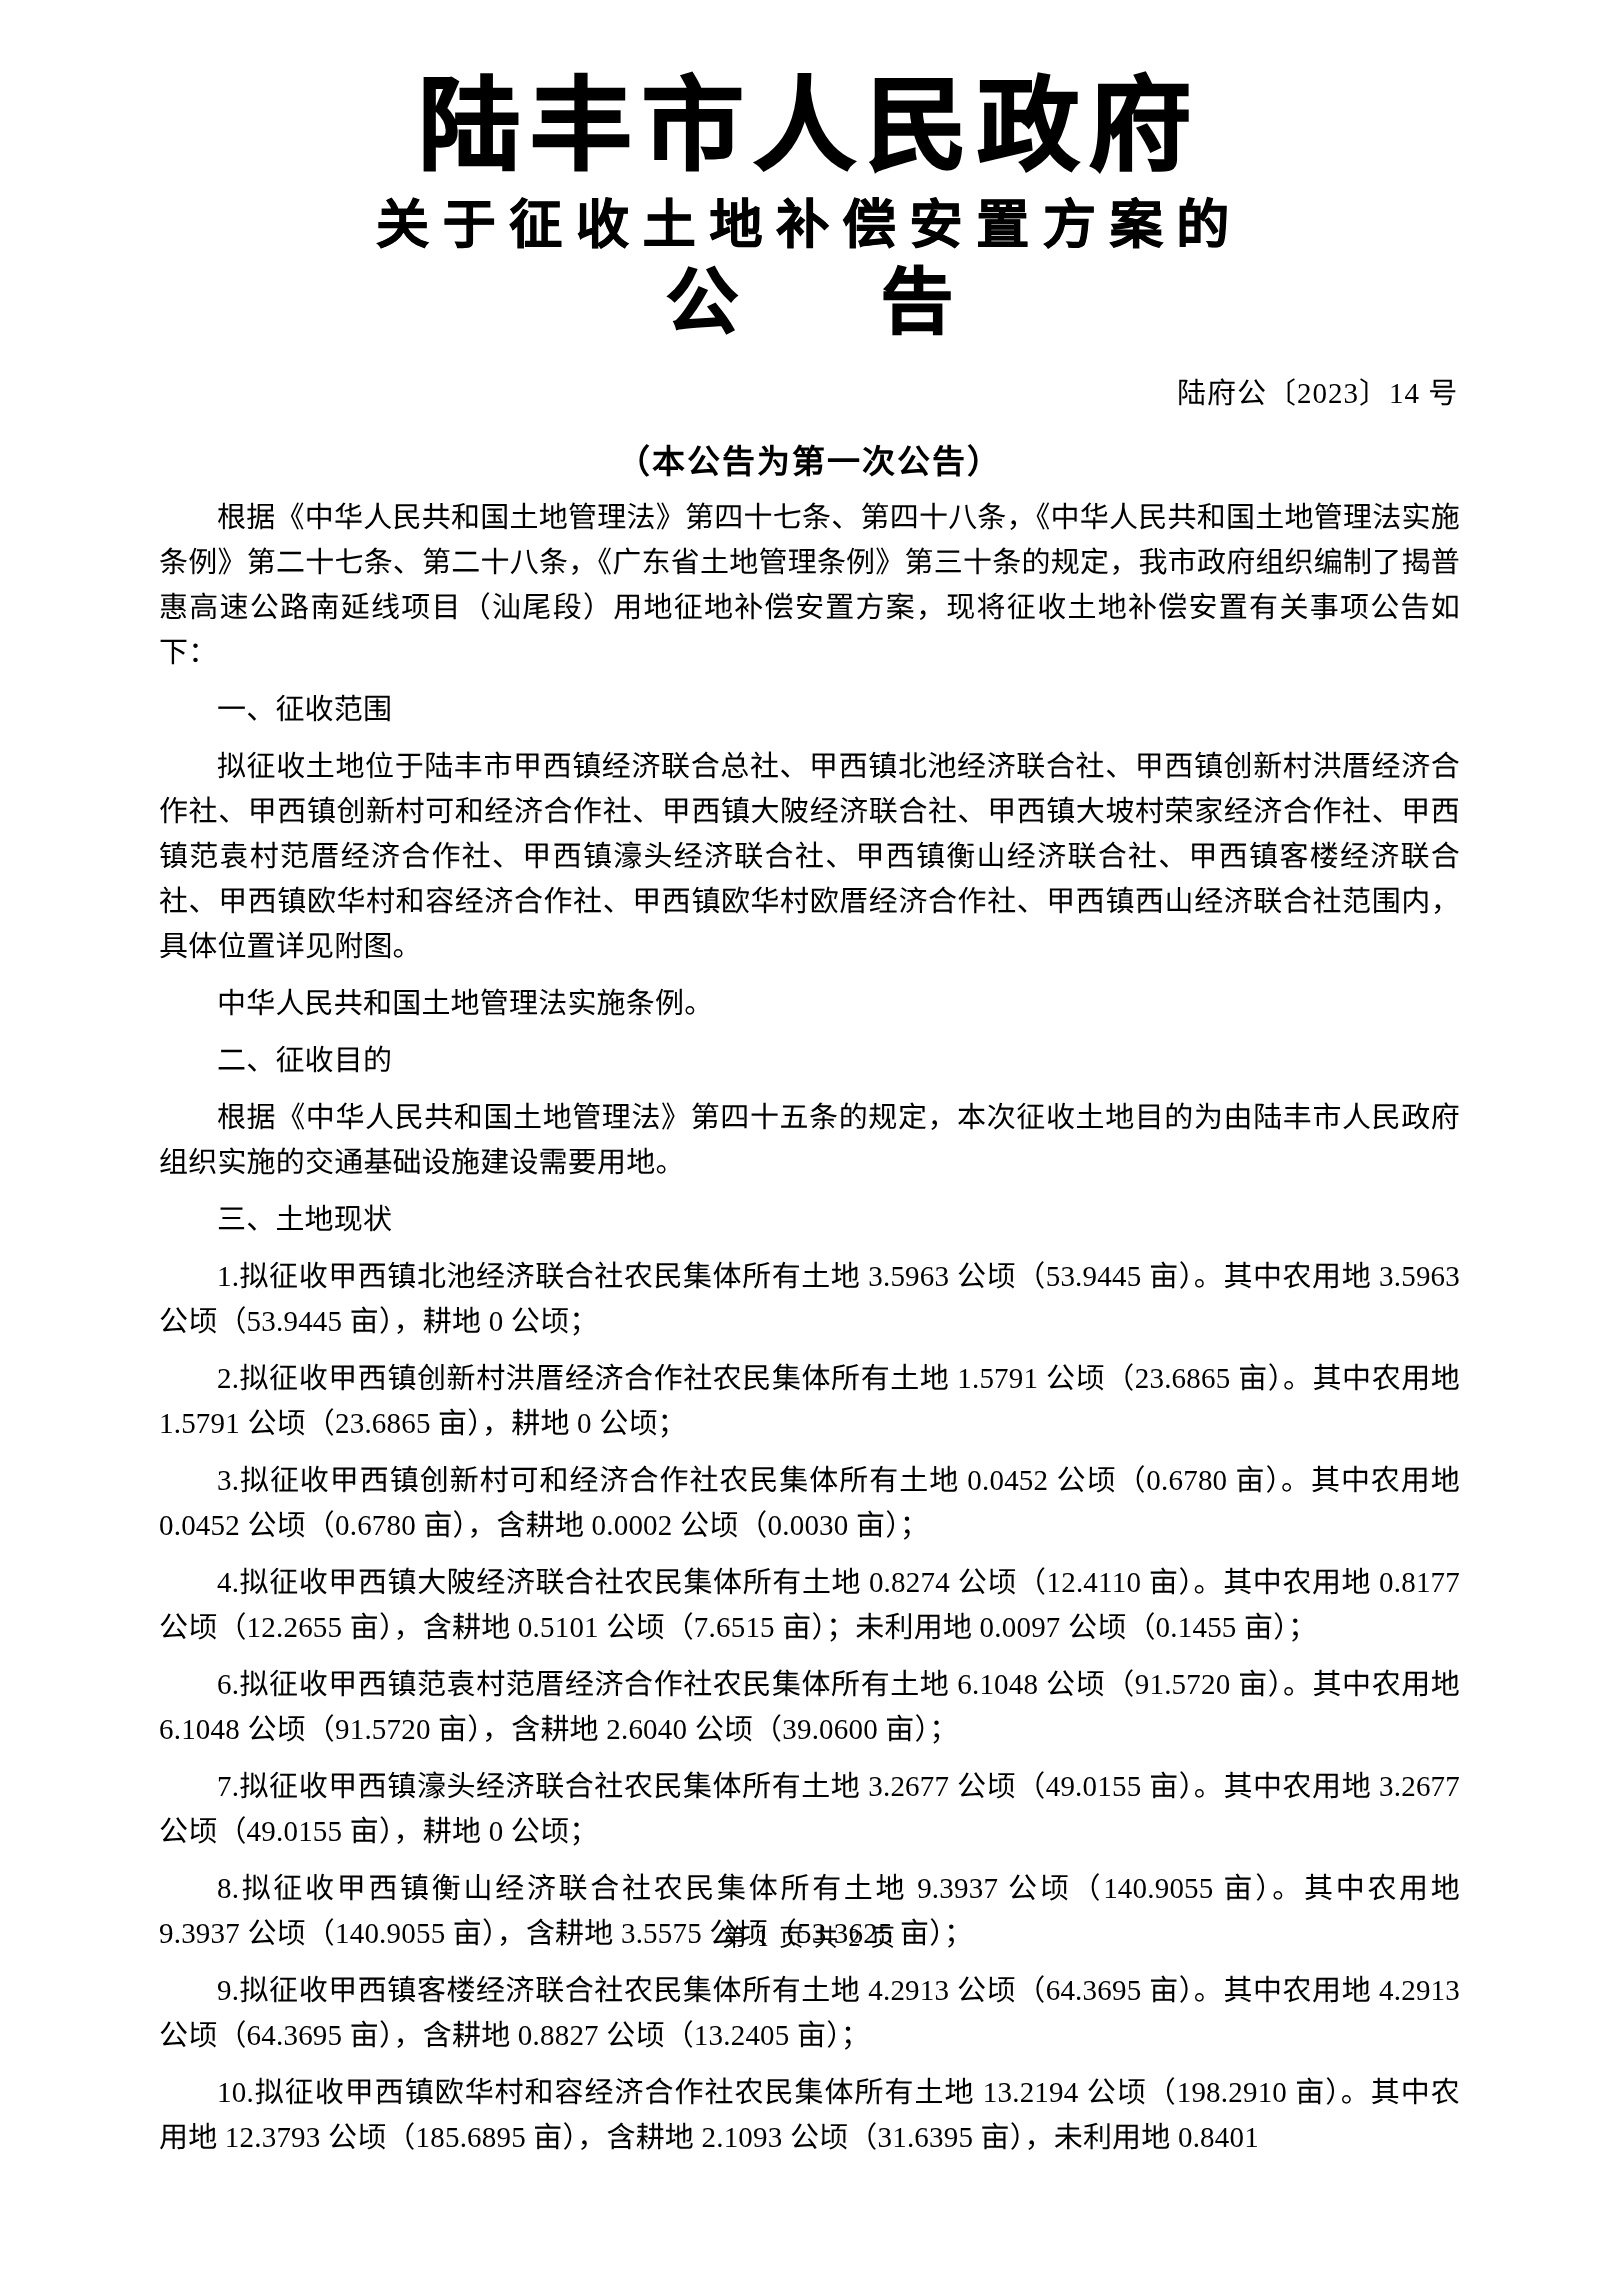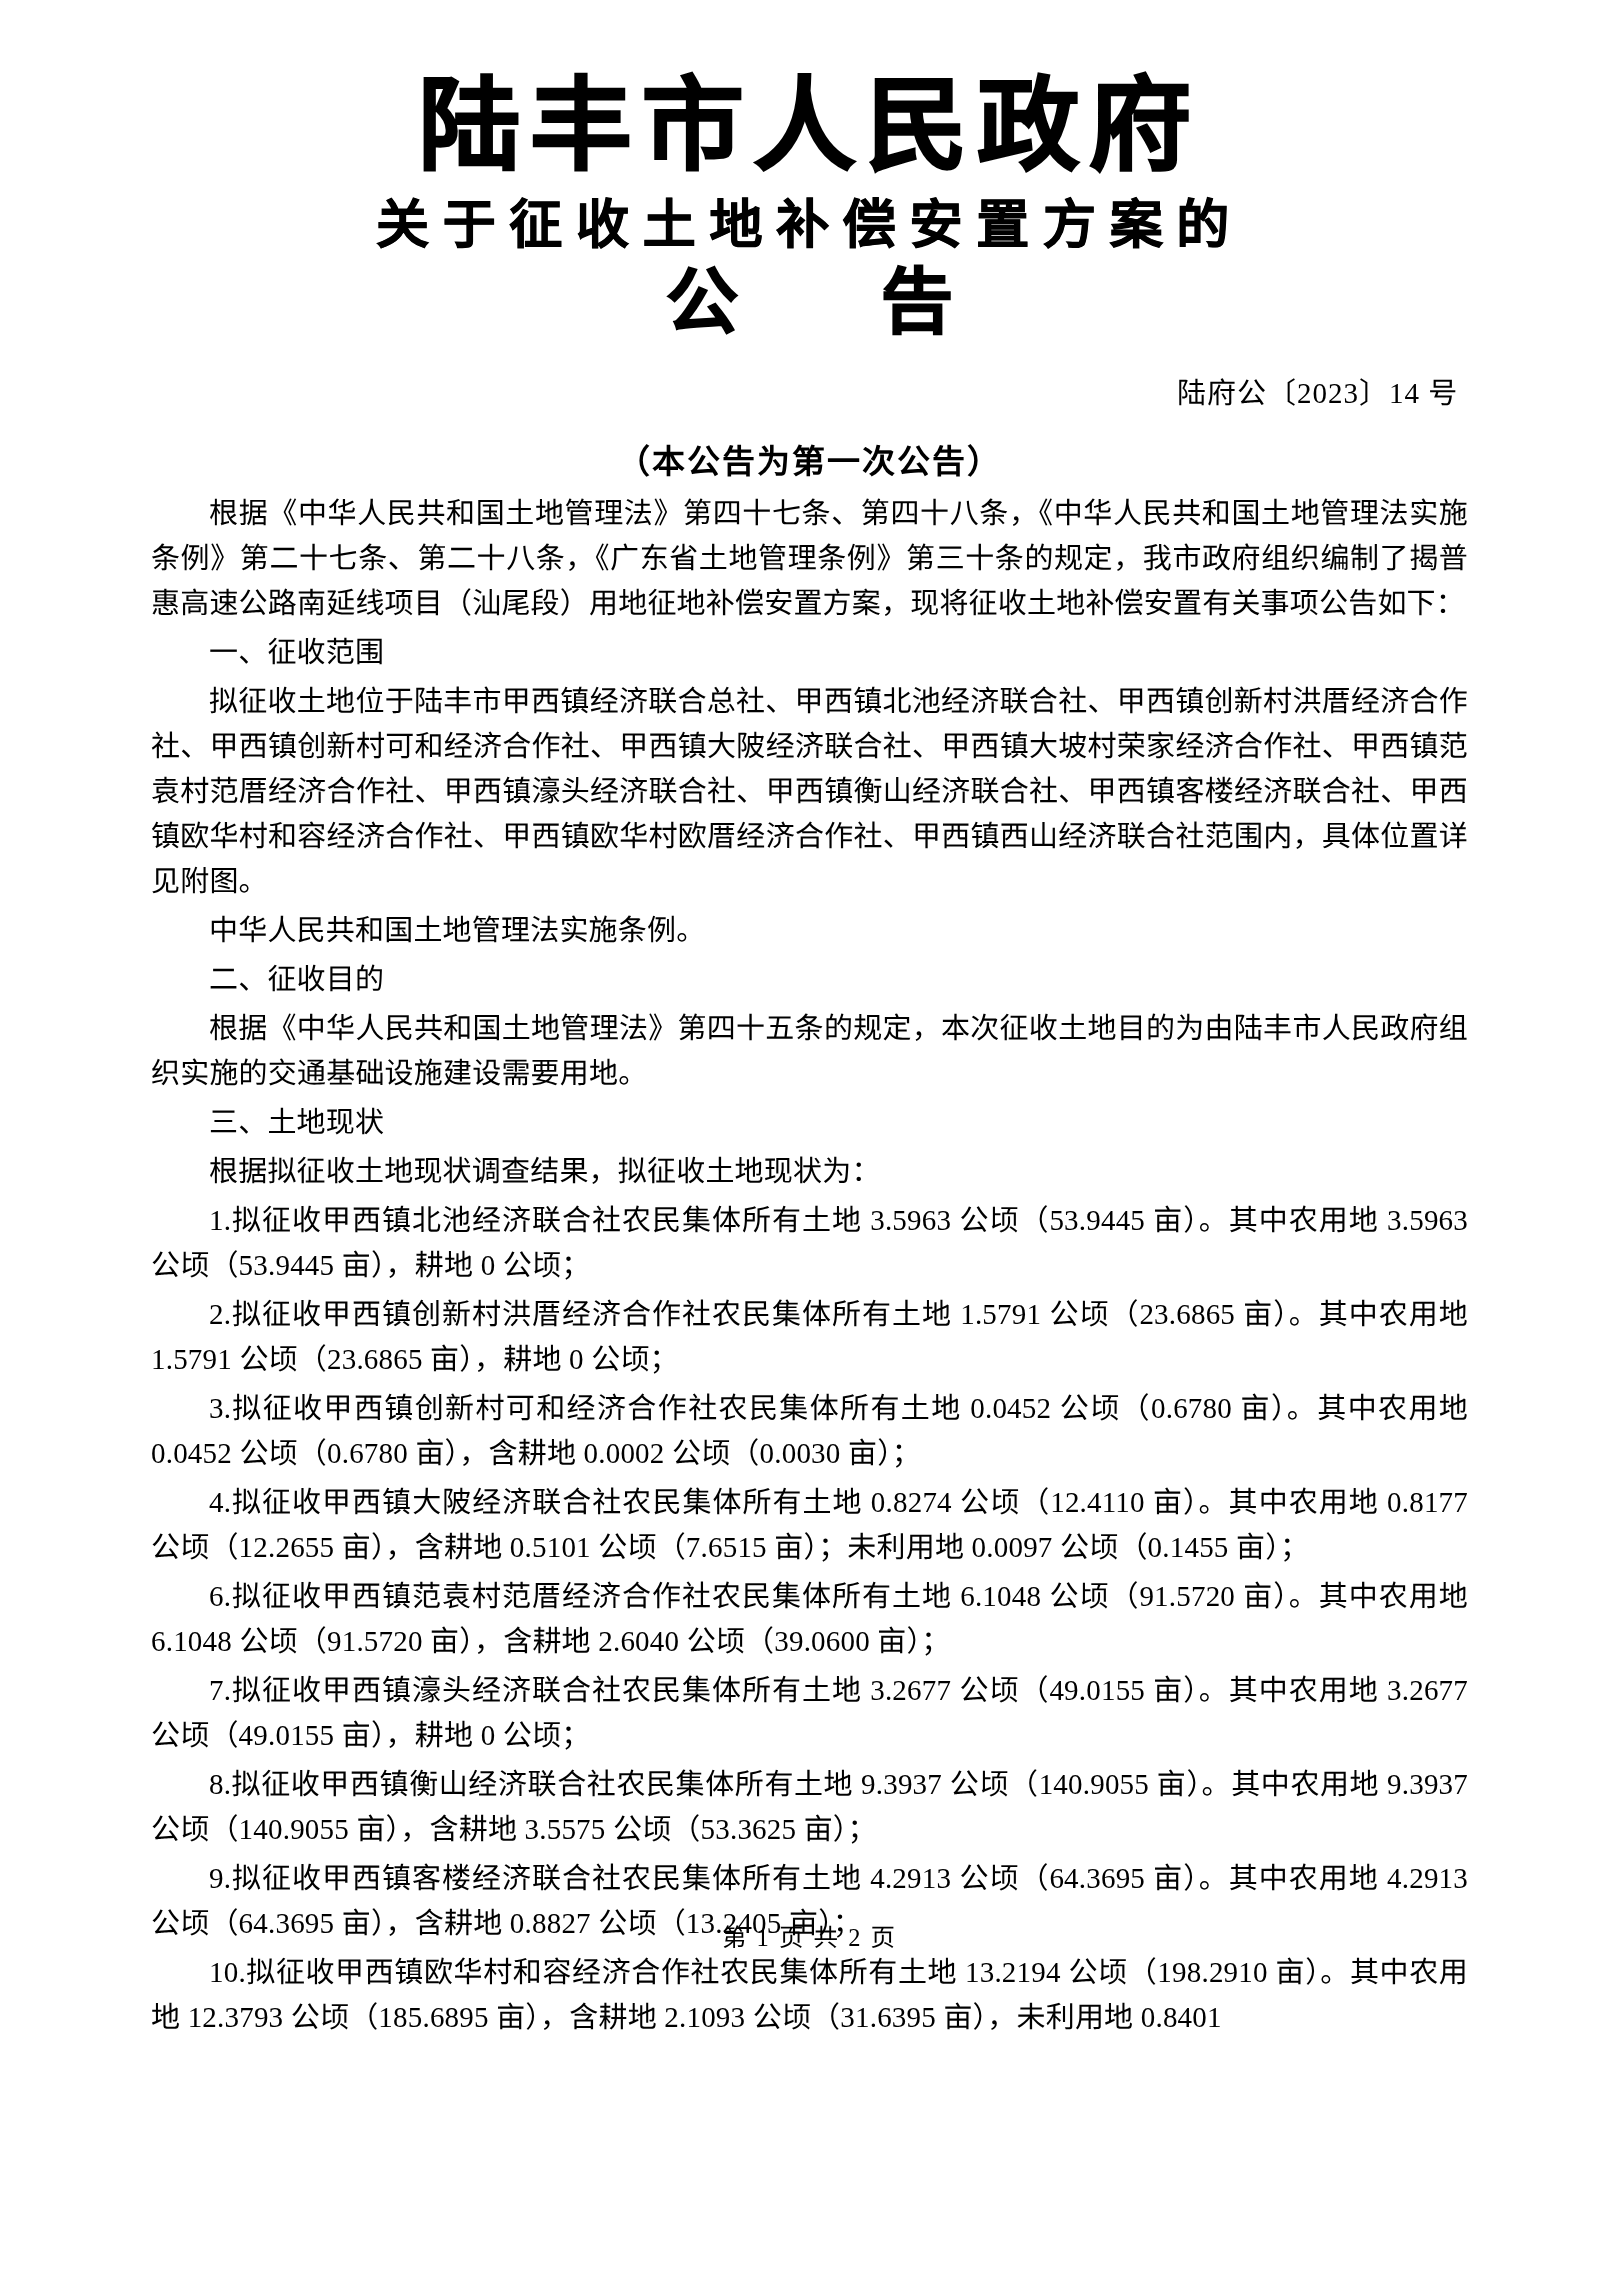--- a/index.html
+++ b/index.html
@@ -71,21 +71,21 @@
   }
   
   .body-text {
     font-size: 29px;
     line-height: 45px;
     text-align: justify;
     text-justify: inter-ideograph;
     letter-spacing: 0.2px;
   }
   .body-text p {
-    margin: 4px;
+    margin: 12px;
   }
   .indent {
     text-indent: 2em;
   }
   .footer {
     position: absolute;
     left: 0;
     right: 0;
     bottom: 41px;
     text-align: center;
@@ -109,21 +109,20 @@
   <div class="notice-order">（本公告为第一次公告）</div>
 
   <div class="body-text">
     <p class="indent">根据《中华人民共和国土地管理法》第四十七条、第四十八条，《中华人民共和国土地管理法实施条例》第二十七条、第二十八条，《广东省土地管理条例》第三十条的规定，我市政府组织编制了揭普惠高速公路南延线项目（汕尾段）用地征地补偿安置方案，现将征收土地补偿安置有关事项公告如下：</p>
     <p class="indent">一、征收范围</p>
     <p class="indent">拟征收土地位于陆丰市甲西镇经济联合总社、甲西镇北池经济联合社、甲西镇创新村洪厝经济合作社、甲西镇创新村可和经济合作社、甲西镇大陂经济联合社、甲西镇大坡村荣家经济合作社、甲西镇范袁村范厝经济合作社、甲西镇濠头经济联合社、甲西镇衡山经济联合社、甲西镇客楼经济联合社、甲西镇欧华村和容经济合作社、甲西镇欧华村欧厝经济合作社、甲西镇西山经济联合社范围内，具体位置详见附图。</p>
     <p class="indent">中华人民共和国土地管理法实施条例。</p>
     <p class="indent">二、征收目的</p>
     <p class="indent">根据《中华人民共和国土地管理法》第四十五条的规定，本次征收土地目的为由陆丰市人民政府组织实施的交通基础设施建设需要用地。</p>
     <p class="indent">三、土地现状</p>
-    <p class="indent">根据拟征收土地现状调查结果，拟征收土地现状为：</p>
     <p class="indent">1.拟征收甲西镇北池经济联合社农民集体所有土地 3.5963 公顷（53.9445 亩）。其中农用地 3.5963 公顷（53.9445 亩），耕地 0 公顷；</p>
     <p class="indent">2.拟征收甲西镇创新村洪厝经济合作社农民集体所有土地 1.5791 公顷（23.6865 亩）。其中农用地 1.5791 公顷（23.6865 亩），耕地 0 公顷；</p>
     <p class="indent">3.拟征收甲西镇创新村可和经济合作社农民集体所有土地 0.0452 公顷（0.6780 亩）。其中农用地 0.0452 公顷（0.6780 亩），含耕地 0.0002 公顷（0.0030 亩）；</p>
     <p class="indent">4.拟征收甲西镇大陂经济联合社农民集体所有土地 0.8274 公顷（12.4110 亩）。其中农用地 0.8177 公顷（12.2655 亩），含耕地 0.5101 公顷（7.6515 亩）；未利用地 0.0097 公顷（0.1455 亩）；</p>
     <p class="indent">6.拟征收甲西镇范袁村范厝经济合作社农民集体所有土地 6.1048 公顷（91.5720 亩）。其中农用地 6.1048 公顷（91.5720 亩），含耕地 2.6040 公顷（39.0600 亩）；</p>
     <p class="indent">7.拟征收甲西镇濠头经济联合社农民集体所有土地 3.2677 公顷（49.0155 亩）。其中农用地 3.2677 公顷（49.0155 亩），耕地 0 公顷；</p>
     <p class="indent">8.拟征收甲西镇衡山经济联合社农民集体所有土地 9.3937 公顷（140.9055 亩）。其中农用地 9.3937 公顷（140.9055 亩），含耕地 3.5575 公顷（53.3625 亩）；</p>
     <p class="indent">9.拟征收甲西镇客楼经济联合社农民集体所有土地 4.2913 公顷（64.3695 亩）。其中农用地 4.2913 公顷（64.3695 亩），含耕地 0.8827 公顷（13.2405 亩）；</p>
     <p class="indent">10.拟征收甲西镇欧华村和容经济合作社农民集体所有土地 13.2194 公顷（198.2910 亩）。其中农用地 12.3793 公顷（185.6895 亩），含耕地 2.1093 公顷（31.6395 亩），未利用地 0.8401</p>
   </div>

